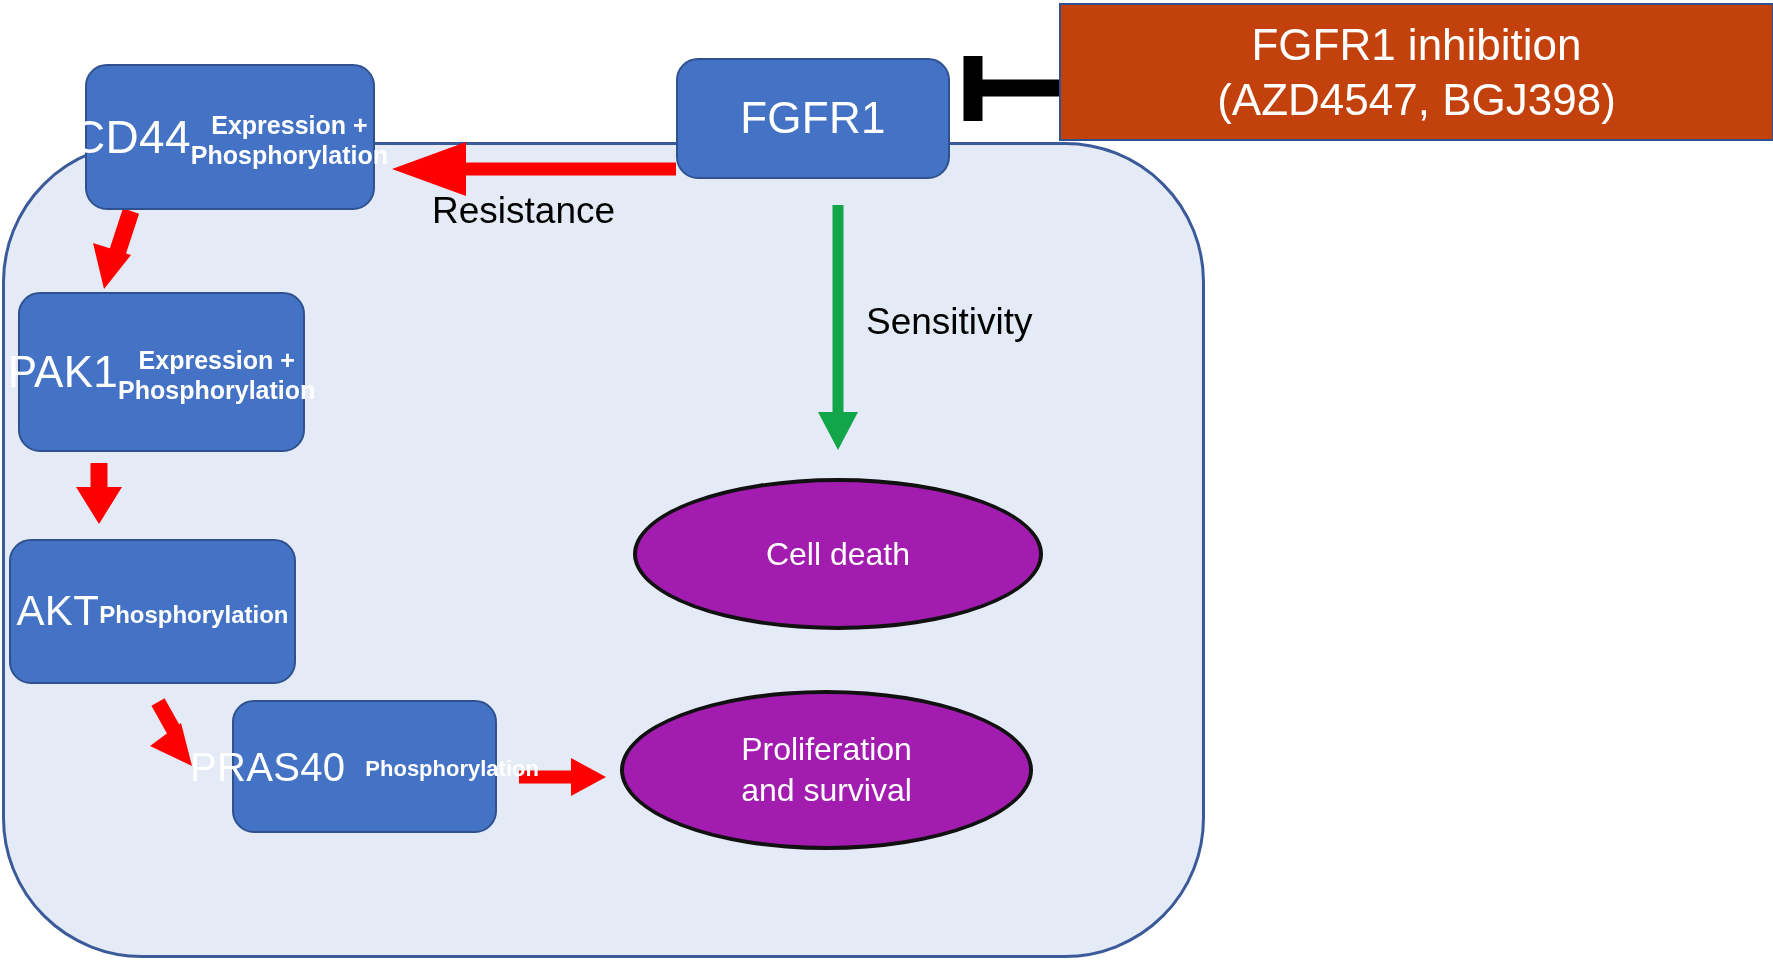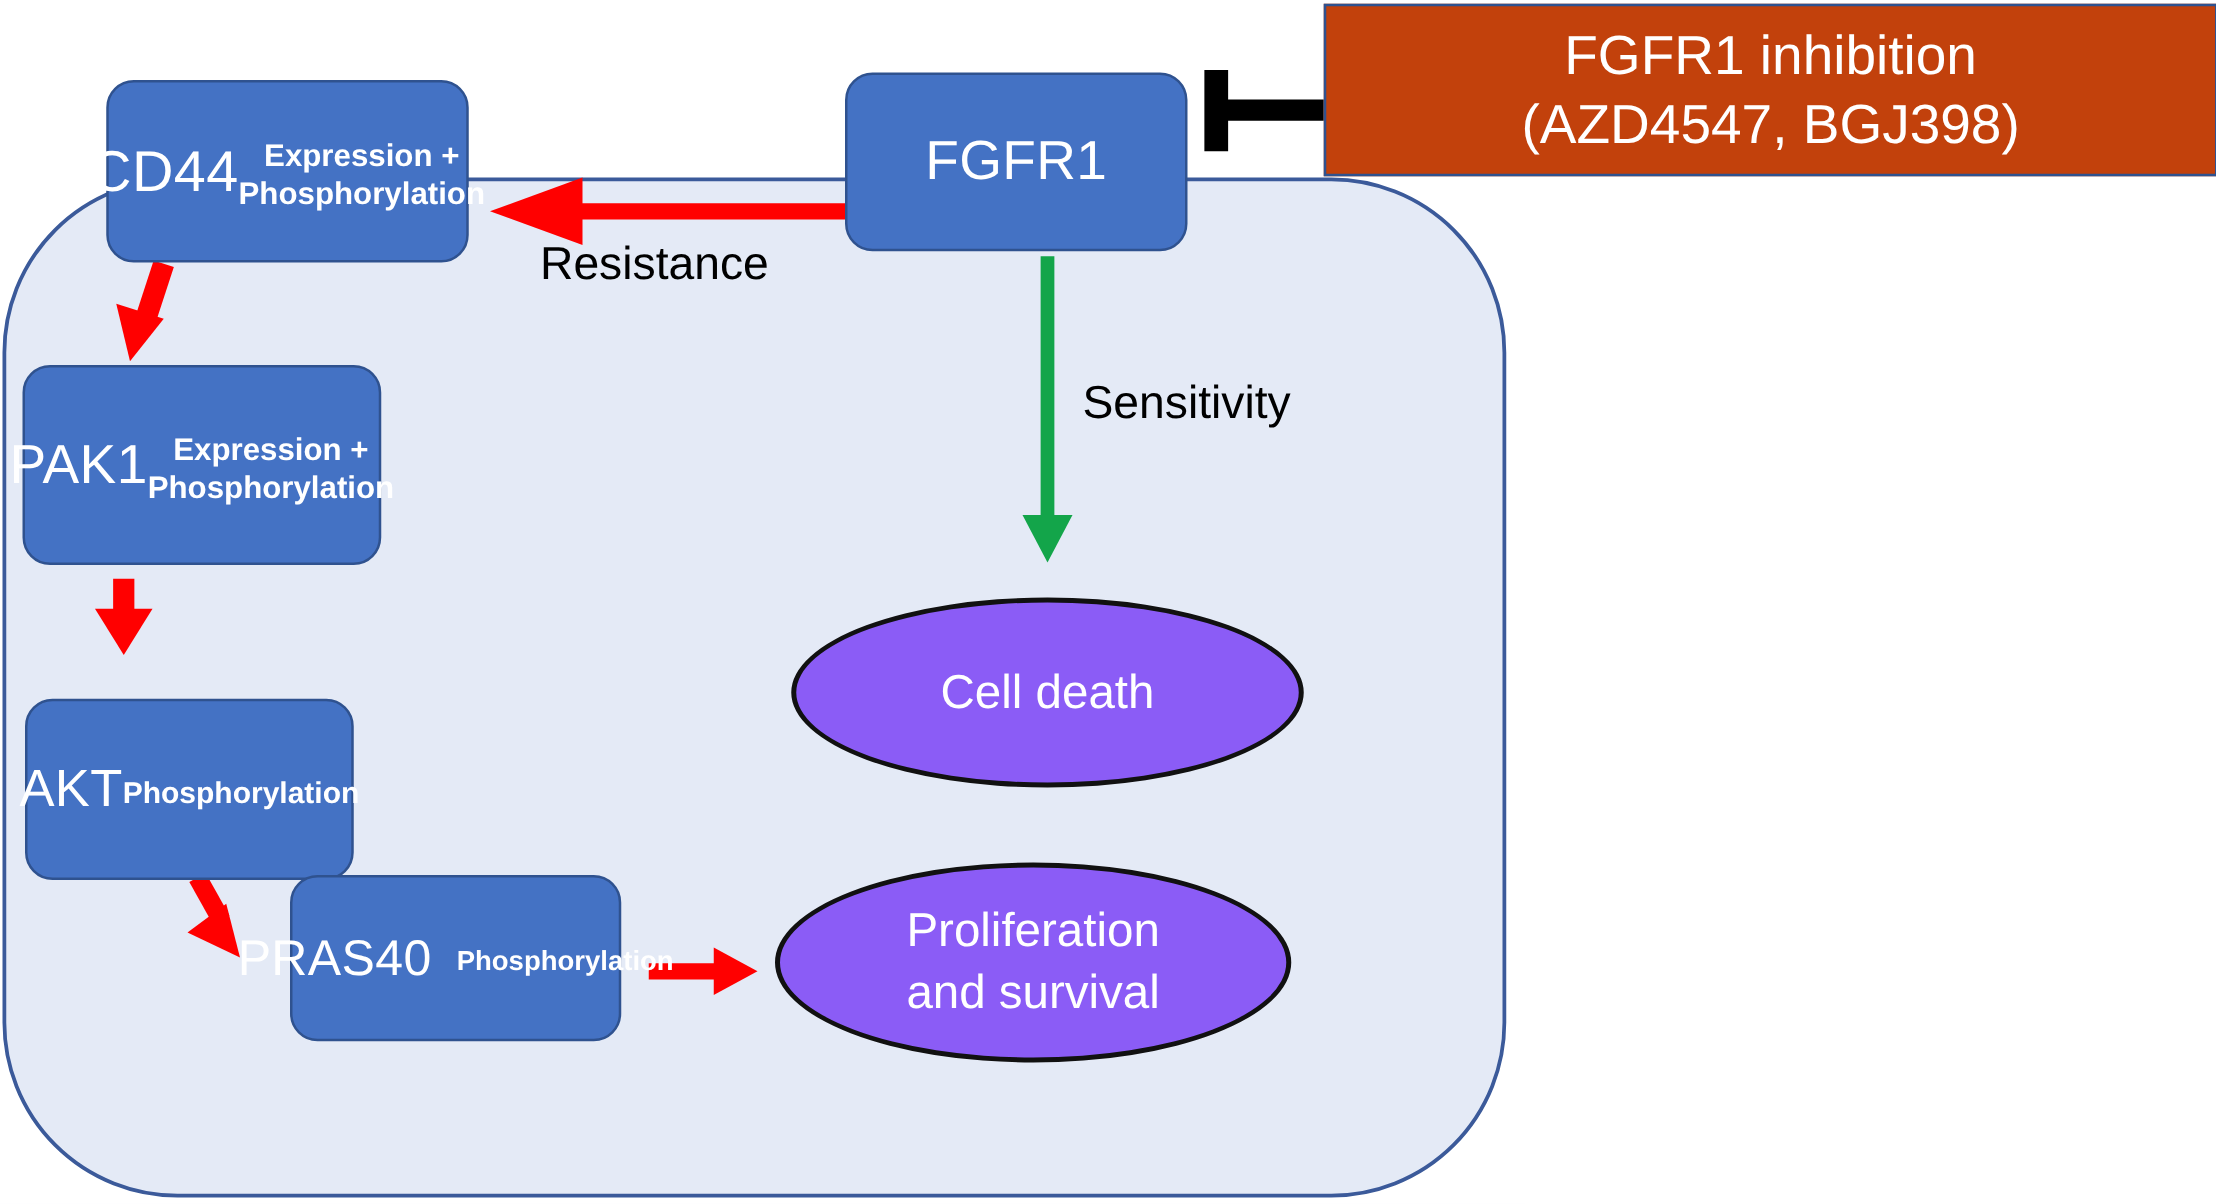--- a/index.html
+++ b/index.html
@@ -48,44 +48,44 @@
   }
   .node .sub{
     font-size:25px;
     font-weight:bold;
     margin-top:6px;
     line-height:1.22;
     white-space:pre-line;
   }
 
   #node-cd44   {left:85px;  top:64px;  width:290px; height:146px;}
-  #node-fgfr1  {left:676px; top:58px;  width:274px; height:143px;}
+  #node-fgfr1  {left:676px; top:58px;  width:274px; height:121px;}
   #node-pak1   {left:18px;  top:292px; width:287px; height:160px;}
-  #node-akt    {left:20px;  top:539px; width:263px; height:145px;margin-top:20px;}
+  #node-akt    {left:9px;  top:539px; width:287px; height:145px;}
   #node-pras40 {left:232px; top:700px; width:265px; height:133px;gap:20px;}
 
   #node-cd44 .title{font-size:46px;}
   #node-pak1 .title{font-size:44px;}
   #node-akt  .title{font-size:42px;}
   #node-pras40 .title{font-size:40px;}
   #node-pras40 .sub{font-size:22px;}
   #node-akt .sub{font-size:24px;}
 
   
   .ellipse{
     position:absolute;
-    background:#8b5cf6;
+    background:#a21caf;
     border:4px solid #111111;
     border-radius:50%;
     box-sizing:border-box;
     display:flex;
     align-items:center;
     justify-content:center;
     color:#ffffff;
-    font-size:38px;
+    font-size:32px;
     text-align:center;
     line-height:1.28;
     white-space:pre-line;
   }
   #ellipse-cell-death{left:633px; top:478px; width:410px; height:152px;}
   #ellipse-proliferation{left:620px; top:690px; width:413px; height:160px;}
 
   
   .callout{
     position:absolute;

